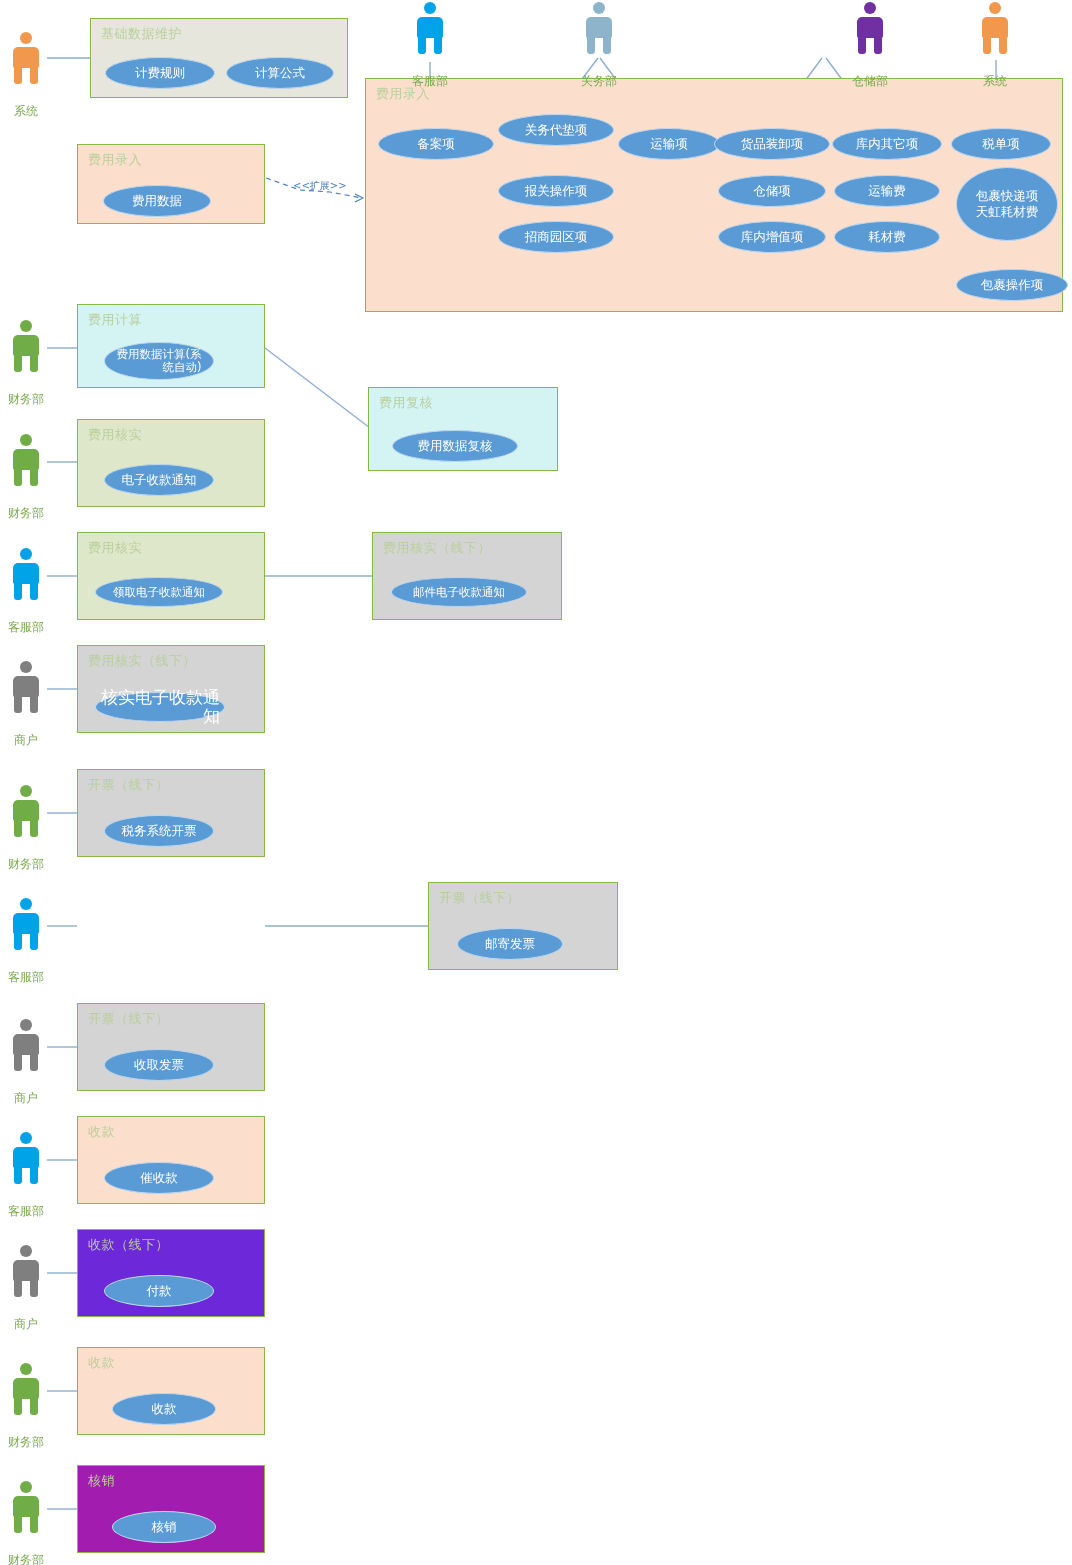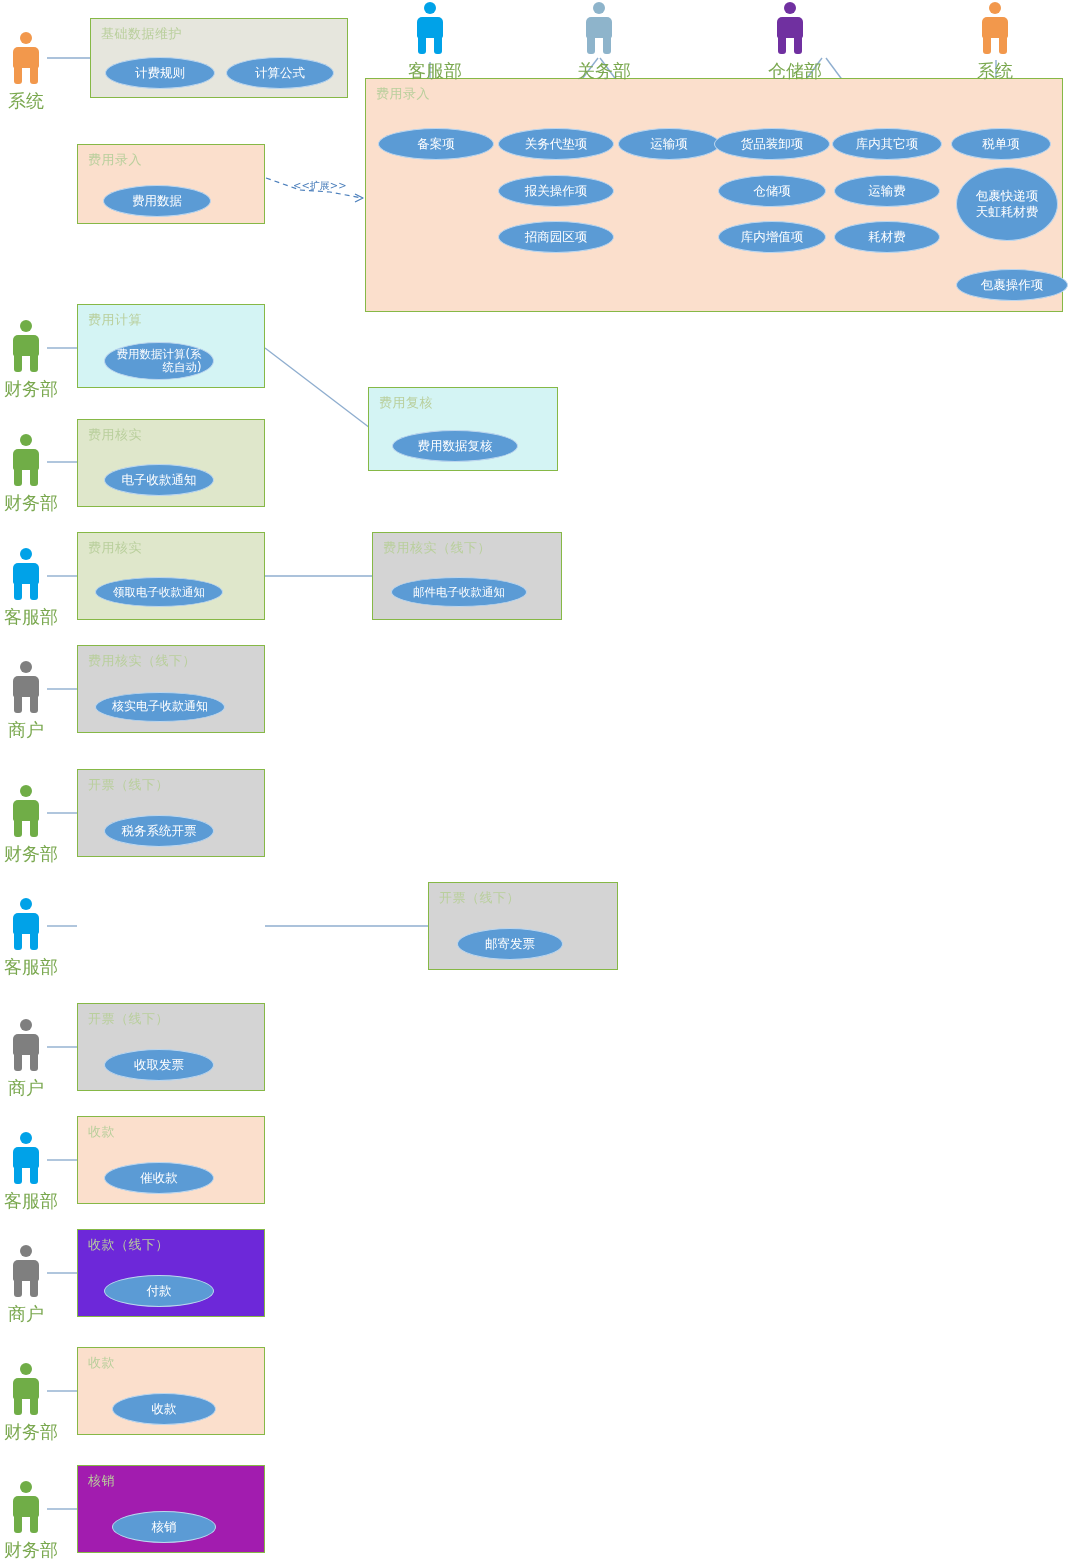--- a/index.html
+++ b/index.html
@@ -79,22 +79,22 @@
   .actor .legL, .actor .legR {
     position: absolute;
     top: 33px;
     width: 8px; height: 19px;
     background: currentColor;
     border-radius: 0 0 3px 3px;
   }
   .actor .legL { left: 50%; margin-left: -12px; }
   .actor .legR { left: 50%; margin-left: 4px; }
   .actor .lbl {
-    margin-top: 5px;
-    font-size: 18px;
+    margin-top: 19px;
+    font-size: 12px;
     color: #7aa84f;
     white-space: nowrap;
   }
   
   #wires { position: absolute; left: 0; top: 0; width: 1072px; height: 1565px; pointer-events: none; }
   .ext-label {
     position: absolute;
     font-size: 10px;
     color: #4a7ebb;
     white-space: nowrap;
@@ -154,21 +154,21 @@
 
   <div class="pkg" style="left:77px; top:144px; width:188px; height:80px; background:#fbdfcc;">
     <div class="pkg-title">费用录入</div>
     <div class="uc" style="left:25px; top:40px; width:108px; height:32px;">费用数据</div>
   </div>
 
   <div class="pkg" style="left:365px; top:78px; width:698px; height:234px; background:#fbdfcc;">
     <div class="pkg-title">费用录入</div>
 
     <div class="uc" style="left:12px; top:49px; width:116px; height:32px;">备案项</div>
-    <div class="uc" style="left:132px; top:49px; width:116px; height:32px;">关务代垫项</div>
+    <div class="uc" style="left:132px; top:35px; width:116px; height:32px;">关务代垫项</div>
     <div class="uc" style="left:252px; top:49px; width:102px; height:32px;">运输项</div>
     <div class="uc" style="left:348px; top:49px; width:116px; height:32px;">货品装卸项</div>
     <div class="uc" style="left:466px; top:49px; width:110px; height:32px;">库内其它项</div>
     <div class="uc" style="left:585px; top:49px; width:100px; height:32px;">税单项</div>
 
     <div class="uc" style="left:132px; top:96px; width:116px; height:32px;">报关操作项</div>
     <div class="uc" style="left:352px; top:96px; width:108px; height:32px;">仓储项</div>
     <div class="uc" style="left:468px; top:96px; width:106px; height:32px;">运输费</div>
     <div class="uc" style="left:590px; top:88px; width:102px; height:74px; line-height:1.25;">包裹快递项
 天虹耗材费</div>
@@ -201,21 +201,21 @@
     <div class="uc" style="left:17px; top:44px; width:128px; height:30px; font-size:11.5px;">领取电子收款通知</div>
   </div>
 
   <div class="pkg" style="left:372px; top:532px; width:190px; height:88px; background:#d4d4d4;">
     <div class="pkg-title">费用核实（线下）</div>
     <div class="uc" style="left:18px; top:44px; width:136px; height:30px; font-size:11.5px;">邮件电子收款通知</div>
   </div>
 
   <div class="pkg" style="left:77px; top:645px; width:188px; height:88px; background:#d4d4d4;">
     <div class="pkg-title">费用核实（线下）</div>
-    <div class="uc" style="left:17px; top:46px; width:130px; height:30px; font-size:12px;">核实电子收款通知</div>
+    <div class="uc" style="left:17px; top:46px; width:130px; height:30px; font-size:17px;">核实电子收款通知</div>
   </div>
 
   <div class="pkg" style="left:77px; top:769px; width:188px; height:88px; background:#d4d4d4;">
     <div class="pkg-title">开票（线下）</div>
     <div class="uc" style="left:26px; top:45px; width:110px; height:32px;">税务系统开票</div>
   </div>
 
 
   <div class="pkg" style="left:428px; top:882px; width:190px; height:88px; background:#d4d4d4;">
     <div class="pkg-title">开票（线下）</div>
@@ -270,21 +270,21 @@
   <div class="actor" style="left:577px; top:2px; color:#8eb4cb;">
     <div class="fig">
         <div class="head"></div>
         <div class="body"></div>
         <div class="legL"></div>
         <div class="legR"></div>
       </div>
     <div class="lbl">关务部</div>
   </div>
 
-  <div class="actor" style="left:768px; top:2px; color:#7030a0;">
+  <div class="actor" style="left:848px; top:2px; color:#7030a0;">
     <div class="fig">
         <div class="head"></div>
         <div class="body"></div>
         <div class="legL"></div>
         <div class="legR"></div>
       </div>
     <div class="lbl">仓储部</div>
   </div>
 
   <div class="actor" style="left:973px; top:2px; color:#f2984c;">

